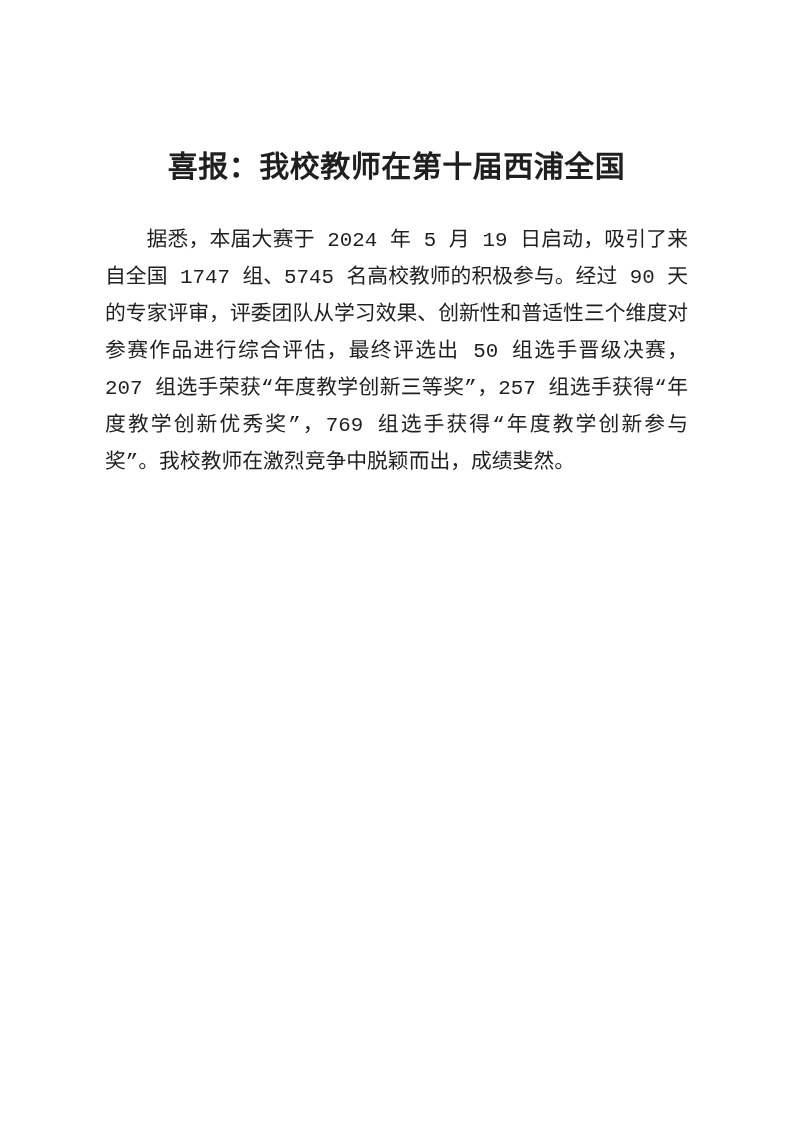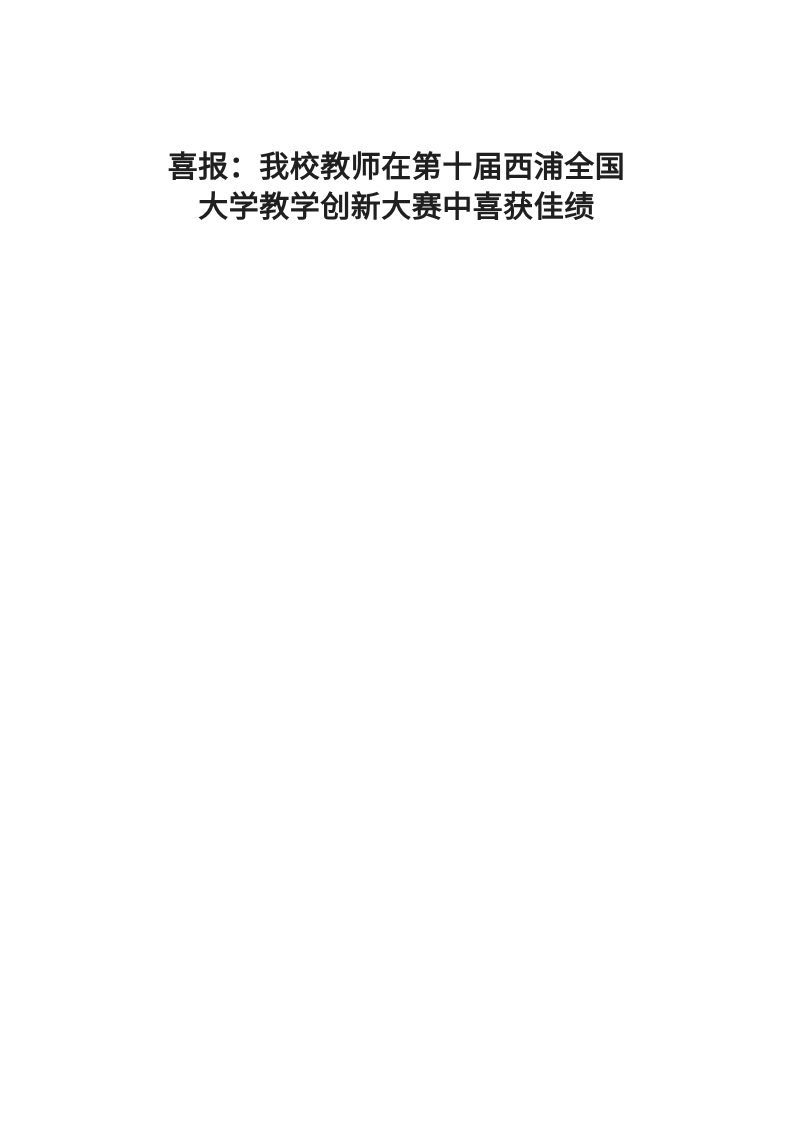--- a/index.html
+++ b/index.html
@@ -42,17 +42,17 @@
     padding: 0;
     text-indent: 2em;
   }
 </style>
 </head>
 <body>
 
 <div class="page" style="background: rgb(255, 255, 255); color: rgb(31, 31, 31);">
   <h1 class="title">
     <span class="title-line">喜报：我校教师在第十届西浦全国</span>
-    <span class="title-line">大学教学创新大赛中喜获佳绩</span>
   </h1>
   <div class="body">
+    <p class="para">据悉，本届大赛于 2024 年 5 月 19 日启动，吸引了来自全国 1747 组、5745 名高校教师的积极参与。经过 90 天的专家评审，评委团队从学习效果、创新性和普适性三个维度对参赛作品进行综合评估，最终评选出 50 组选手晋级决赛，207 组选手荣获“年度教学创新三等奖”，257 组选手获得“年度教学创新优秀奖”，769 组选手获得“年度教学创新参与奖”。我校教师在激烈竞争中脱颖而出，成绩斐然。</p>
   </div>
 </div>
 
 </body></html>

